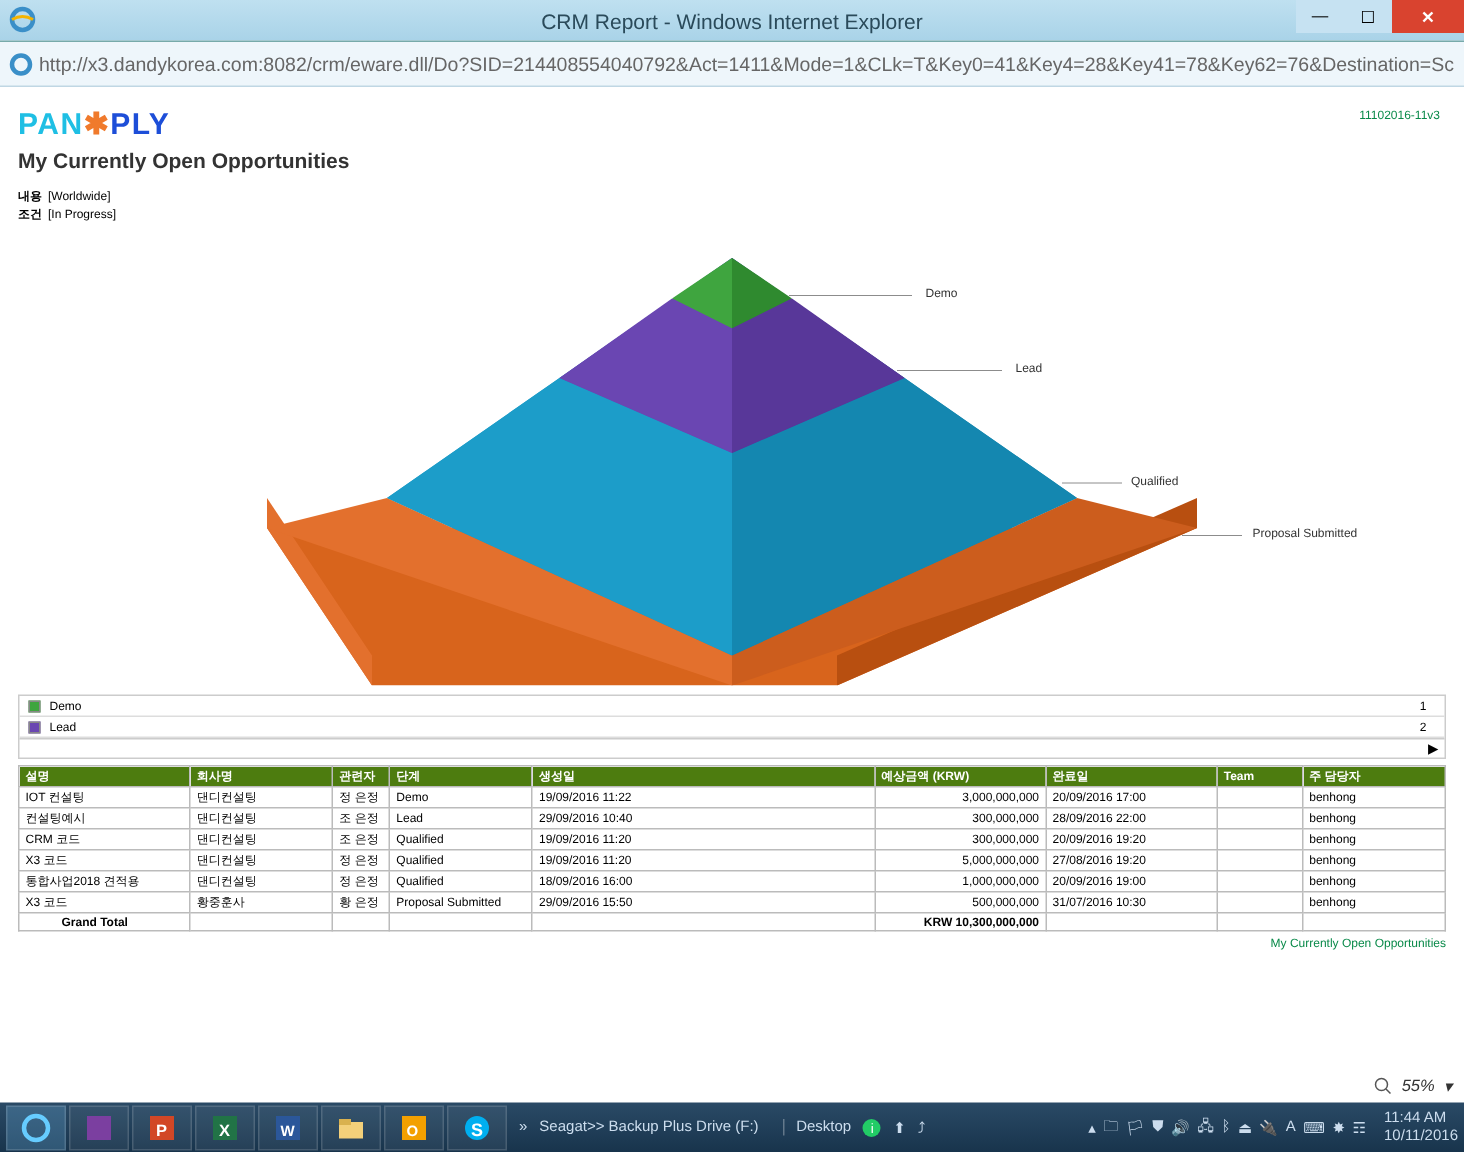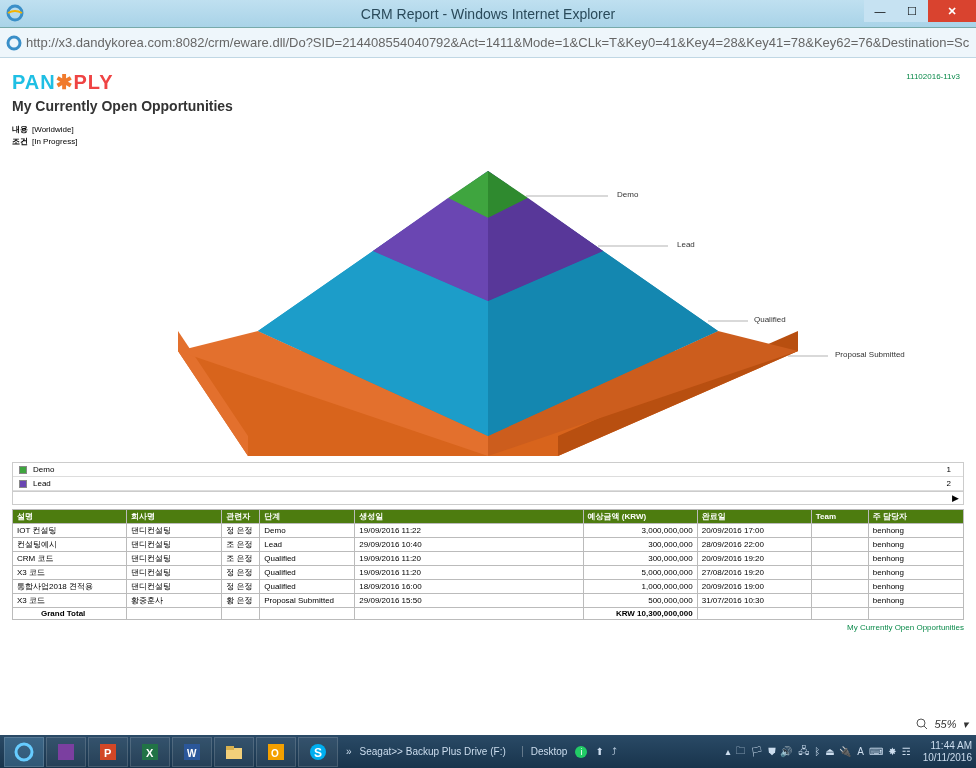--- a/index.html
+++ b/index.html
@@ -15,21 +15,21 @@
   .winbtns .close { background:#d9432f; width:48px; color:#fff; font-weight:bold; }
   
   
   .addrrow { height:30px; background:#eef6fb; display:flex; align-items:center; padding:0 6px; border-bottom:1px solid #c0d7e4; }
   .addrrow svg.ie2 { margin-right:4px; }
   .url { flex:1; color:#666; font-size:13px; white-space:nowrap; overflow:hidden; }
   
   
   .content { background:#fff; padding:12px 12px 0 12px; height:648px; overflow:hidden; position:relative; }
   .logo { font-size:20px; font-weight:700; color:#0aa; letter-spacing:1px; }
-  .logo .c1{color:#1fbfe4}.logo .c2{color:#f07a2c}.logo .c3{color:#ef4444}
+  .logo .c1{color:#1fbfe4}.logo .c2{color:#f07a2c}.logo .c3{color:#1d4ed8}
   .exportlink { position:absolute; right:16px; top:14px; font-size:8px; color:#0a8a4a; }
   .reporttitle { font-size:14px; font-weight:600; margin:4px 0 10px; color:#333; }
   .filters { font-size:8px; line-height:12px; margin-bottom:8px; }
   .filters div { display:flex; gap:4px; }
   .filters b { font-weight:bold; }
   
   
   .chartwrap { position:relative; width:100%; height:300px; }
   .pyramid { position:absolute; left:50%; top:0; transform:translateX(-50%); }
   .label { position:absolute; font-size:8px; color:#333; }
@@ -55,21 +55,21 @@
   .statusbar { position:absolute; bottom:33px; right:8px; height:22px; display:flex; align-items:center; gap:6px; font-size:11px; color:#333;font-style:italic; }
   .statusbar .mag svg { display:block; }
   
   
   .taskbar { position:absolute; left:0; bottom:0; height:33px; width:100%; background:linear-gradient(#2a4a66,#18344c); display:flex; align-items:center; padding:0 4px; color:#cde; font-size:10px; }
   .tbtn { width:40px; height:30px; background:rgba(255,255,255,.06); border:1px solid rgba(255,255,255,.15); margin-right:2px; display:flex; align-items:center; justify-content:center; }
   .tbtn.active { background:rgba(120,190,240,.25); }
   .taskmid { flex:1; display:flex; align-items:center; gap:8px; padding-left:6px; font-size:10px; }
   .tray { display:flex; align-items:center; gap:5px; margin-right:6px; }
   .tray span { font-size:10px; }
-  .clock { text-align:right; line-height:12px; font-size:10px; margin-left:6px; }
+  .clock { line-height:12px; font-size:10px; margin-left:6px; }
   
   col.c-opp{width:12%}col.c-comp{width:10%}col.c-pers{width:4%}col.c-stage{width:10%}col.c-date{width:24%}col.c-amt{width:12%}col.c-close{width:12%}col.c-team{width:6%}col.c-user{width:10%}
 </style>
 </head>
 <body>
 
 <div class="titlebar">
   <svg class="ie" width="18" height="18">
       <circle cx="9" cy="9" r="7" fill="none" stroke="#3a8fc8" stroke-width="3"></circle>
       <path d="M2 9 Q9 5 16 9" fill="none" stroke="#f4b400" stroke-width="2"></path>

